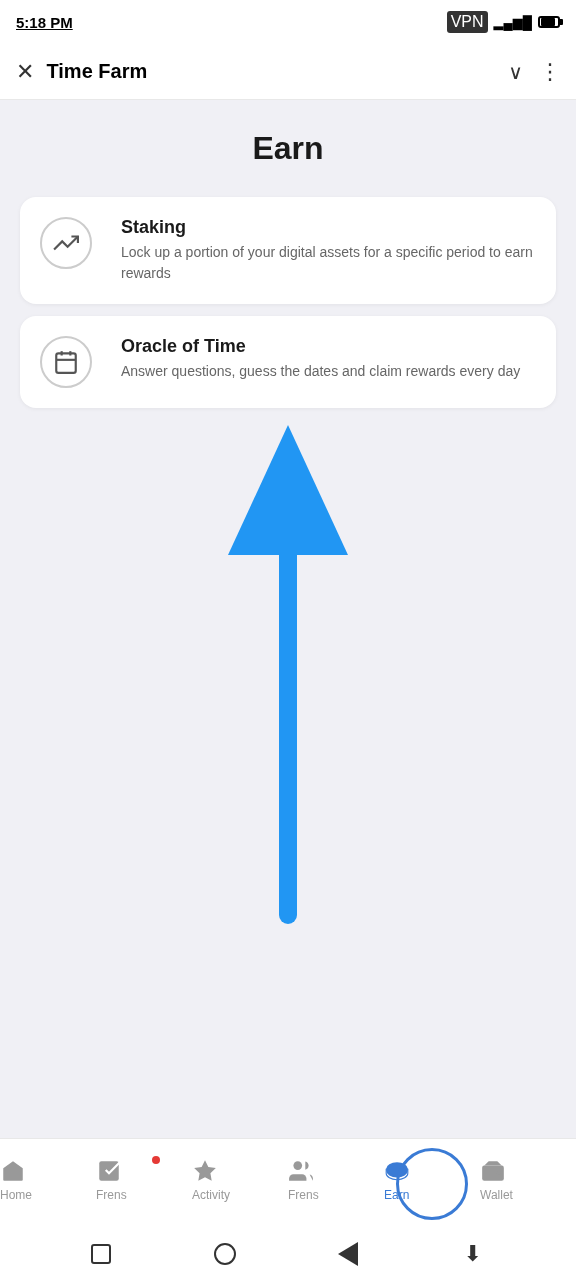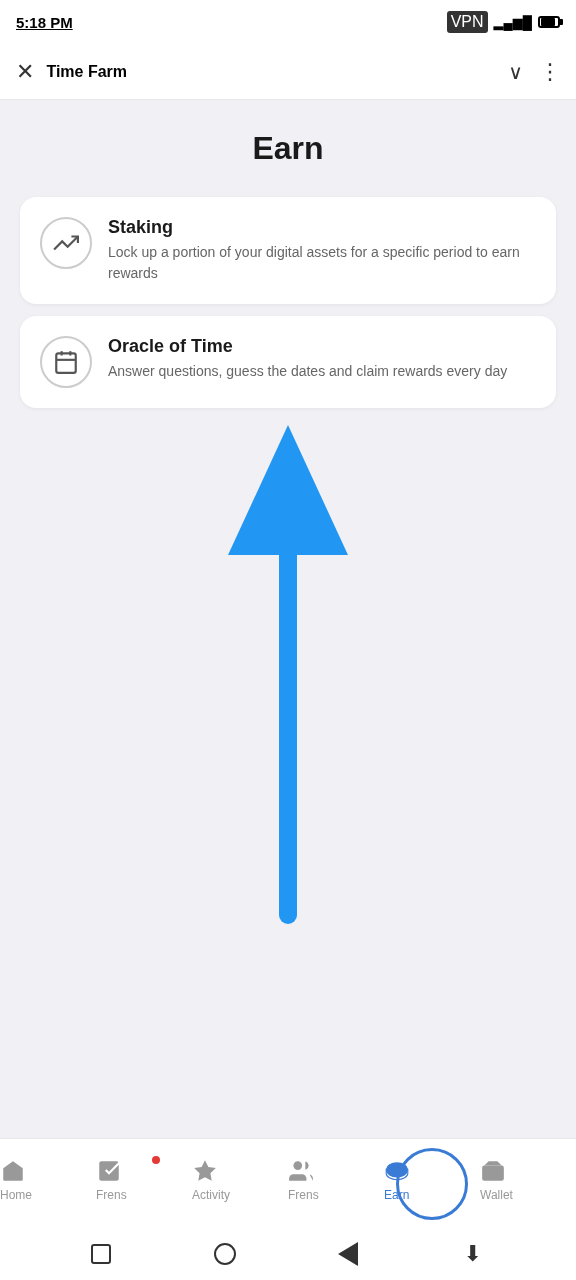--- a/index.html
+++ b/index.html
@@ -88,21 +88,21 @@
       align-items: center;
       gap: 12px;
     }
     .close-btn {
       font-size: 22px;
       color: #333;
       cursor: pointer;
       line-height: 1;
     }
     .app-title {
-      font-size: 16px;
+      font-size: 20px;
       font-weight: 600;
       color: #000;
     }
     .app-bar-right {
       display: flex;
       align-items: center;
       gap: 16px;
     }
     .chevron-down {
       font-size: 20px;
@@ -132,21 +132,21 @@
       margin-bottom: 30px;
     }
 
     
     .card {
       background: #fff;
       border-radius: 16px;
       padding: 20px;
       display: flex;
       align-items: flex-start;
-      gap: 16px;
+      gap: 29px;
       margin-bottom: 12px;
       cursor: pointer;
       box-shadow: 0 1px 4px rgba(0,0,0,0.06);
     }
     .card-icon {
       width: 52px;
       height: 52px;
       border-radius: 50%;
       border: 2px solid #ccc;
       display: flex;

